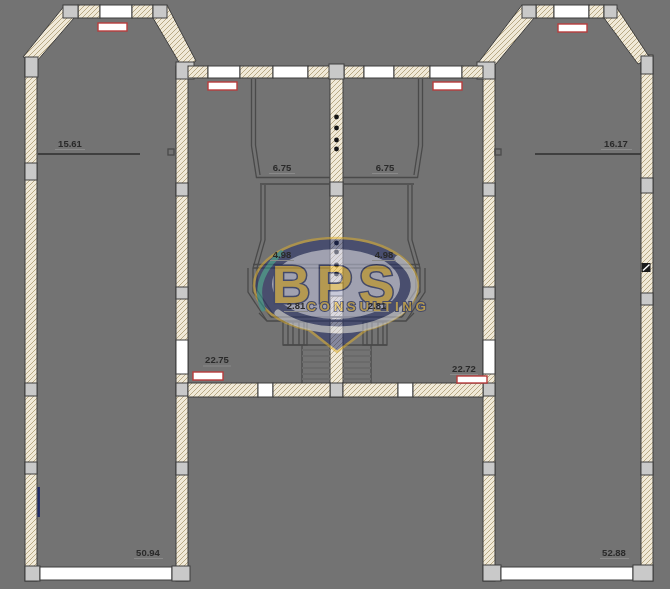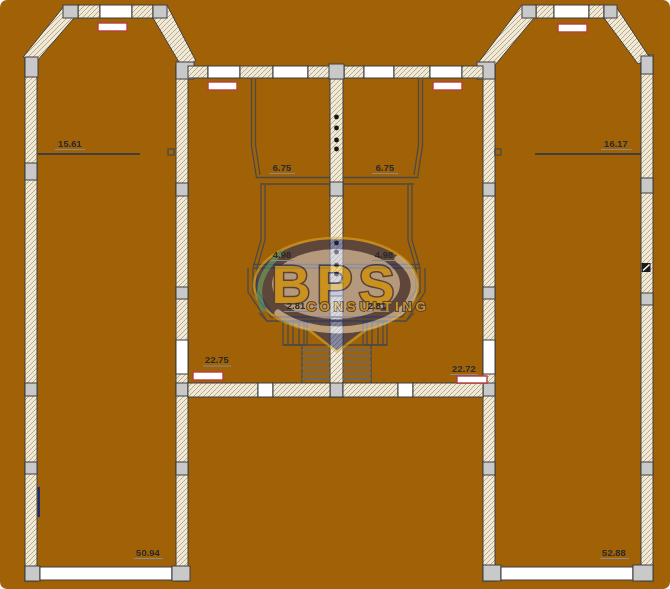--- a/index.html
+++ b/index.html
@@ -1,17 +1,17 @@
 <!DOCTYPE html>
 <html><head>
 <meta charset="utf-8">
 <style>
   html,body{margin:0;padding:0;background:#ffffff;}
-  #canvas{position:relative;width:670px;height:589px;background:#a16207;overflow:hidden;
-          font-family:"Liberation Sans",sans-serif;border-radius:7px;}
+  #canvas{position:relative;width:670px;height:589px;background:#737373;overflow:hidden;
+          font-family:"Liberation Sans",sans-serif;}
   .wall{fill:url(#hatch);stroke:#3f3f3f;stroke-width:1;}
   .col{fill:#c9c9c9;stroke:#3f3f3f;stroke-width:1;}
   .win{fill:#ffffff;stroke:#3f3f3f;stroke-width:1;}
   .ln{stroke:#4a4a4a;stroke-width:1.3;fill:none;}
   .ln2{stroke:#3f3f3f;stroke-width:2;fill:none;}
   .tread{stroke:#6a6a6a;stroke-width:1.8;fill:none;}
   .dim{font-size:9.5px;font-weight:bold;fill:#2a2a2a;text-anchor:middle;
        font-family:"Liberation Sans",sans-serif;}
   .dimu{stroke:#8a8a8a;stroke-width:1;}
   .rad{fill:#ffffff;stroke-width:1.4;}

